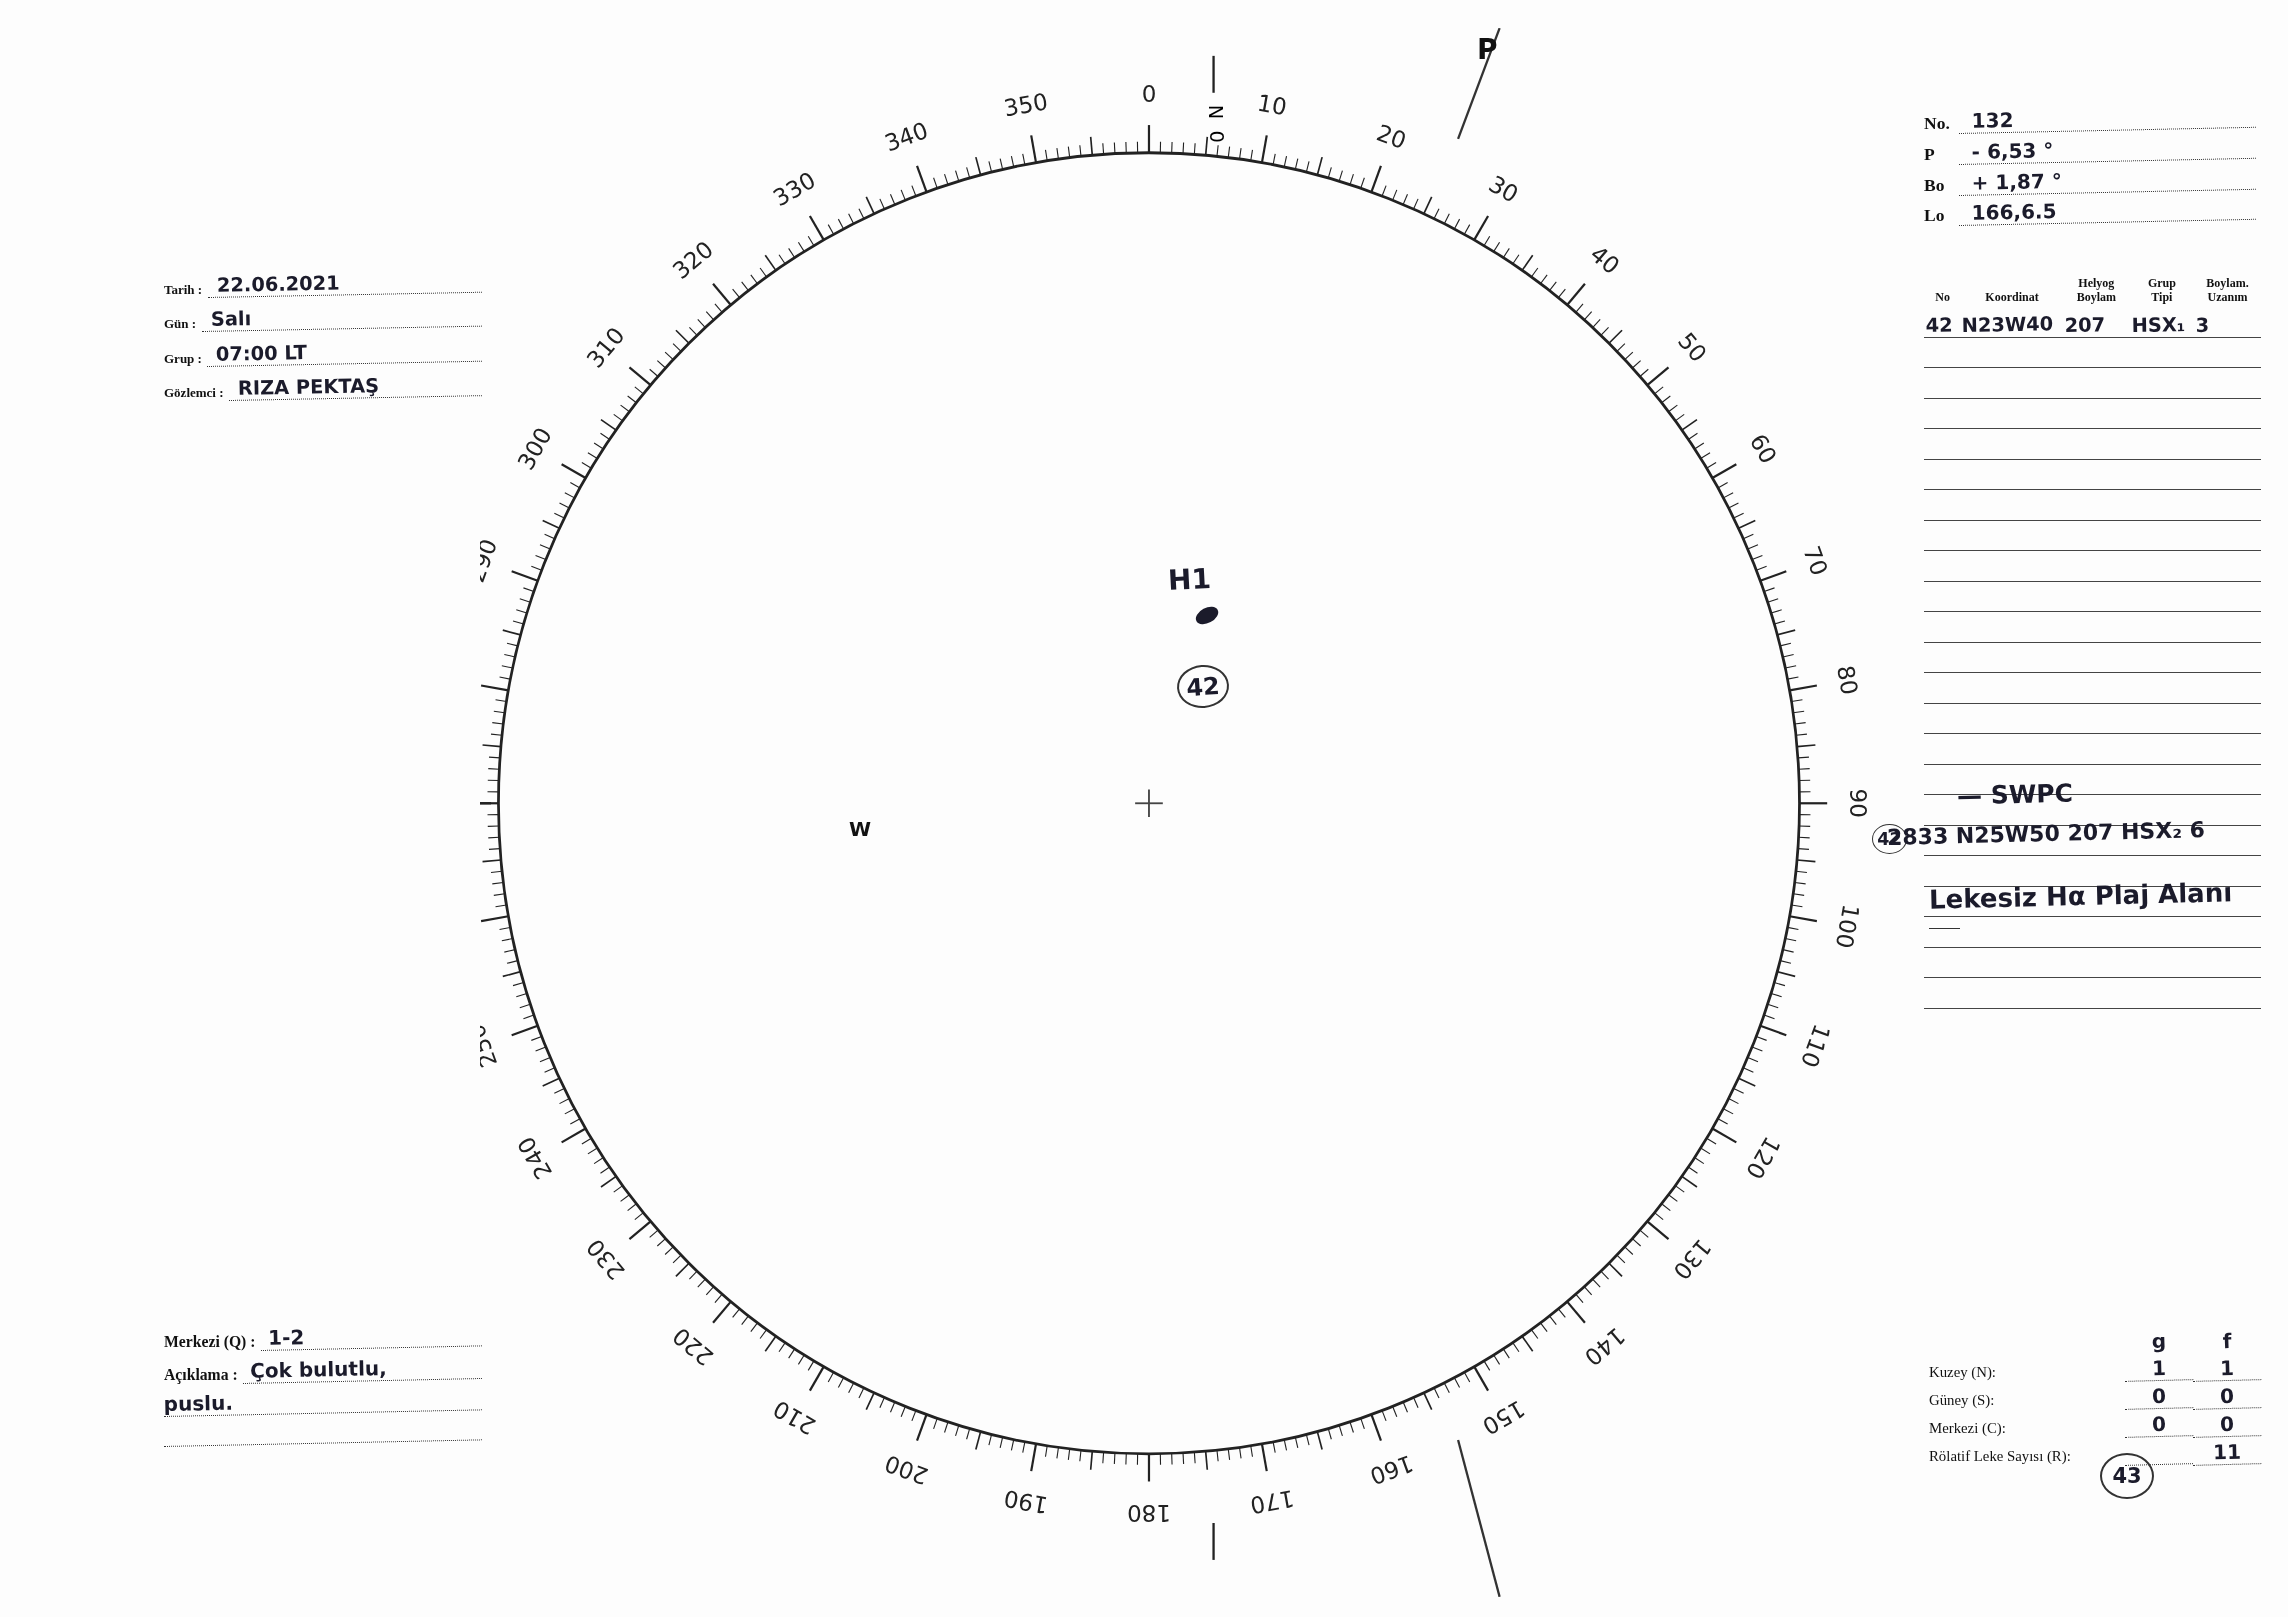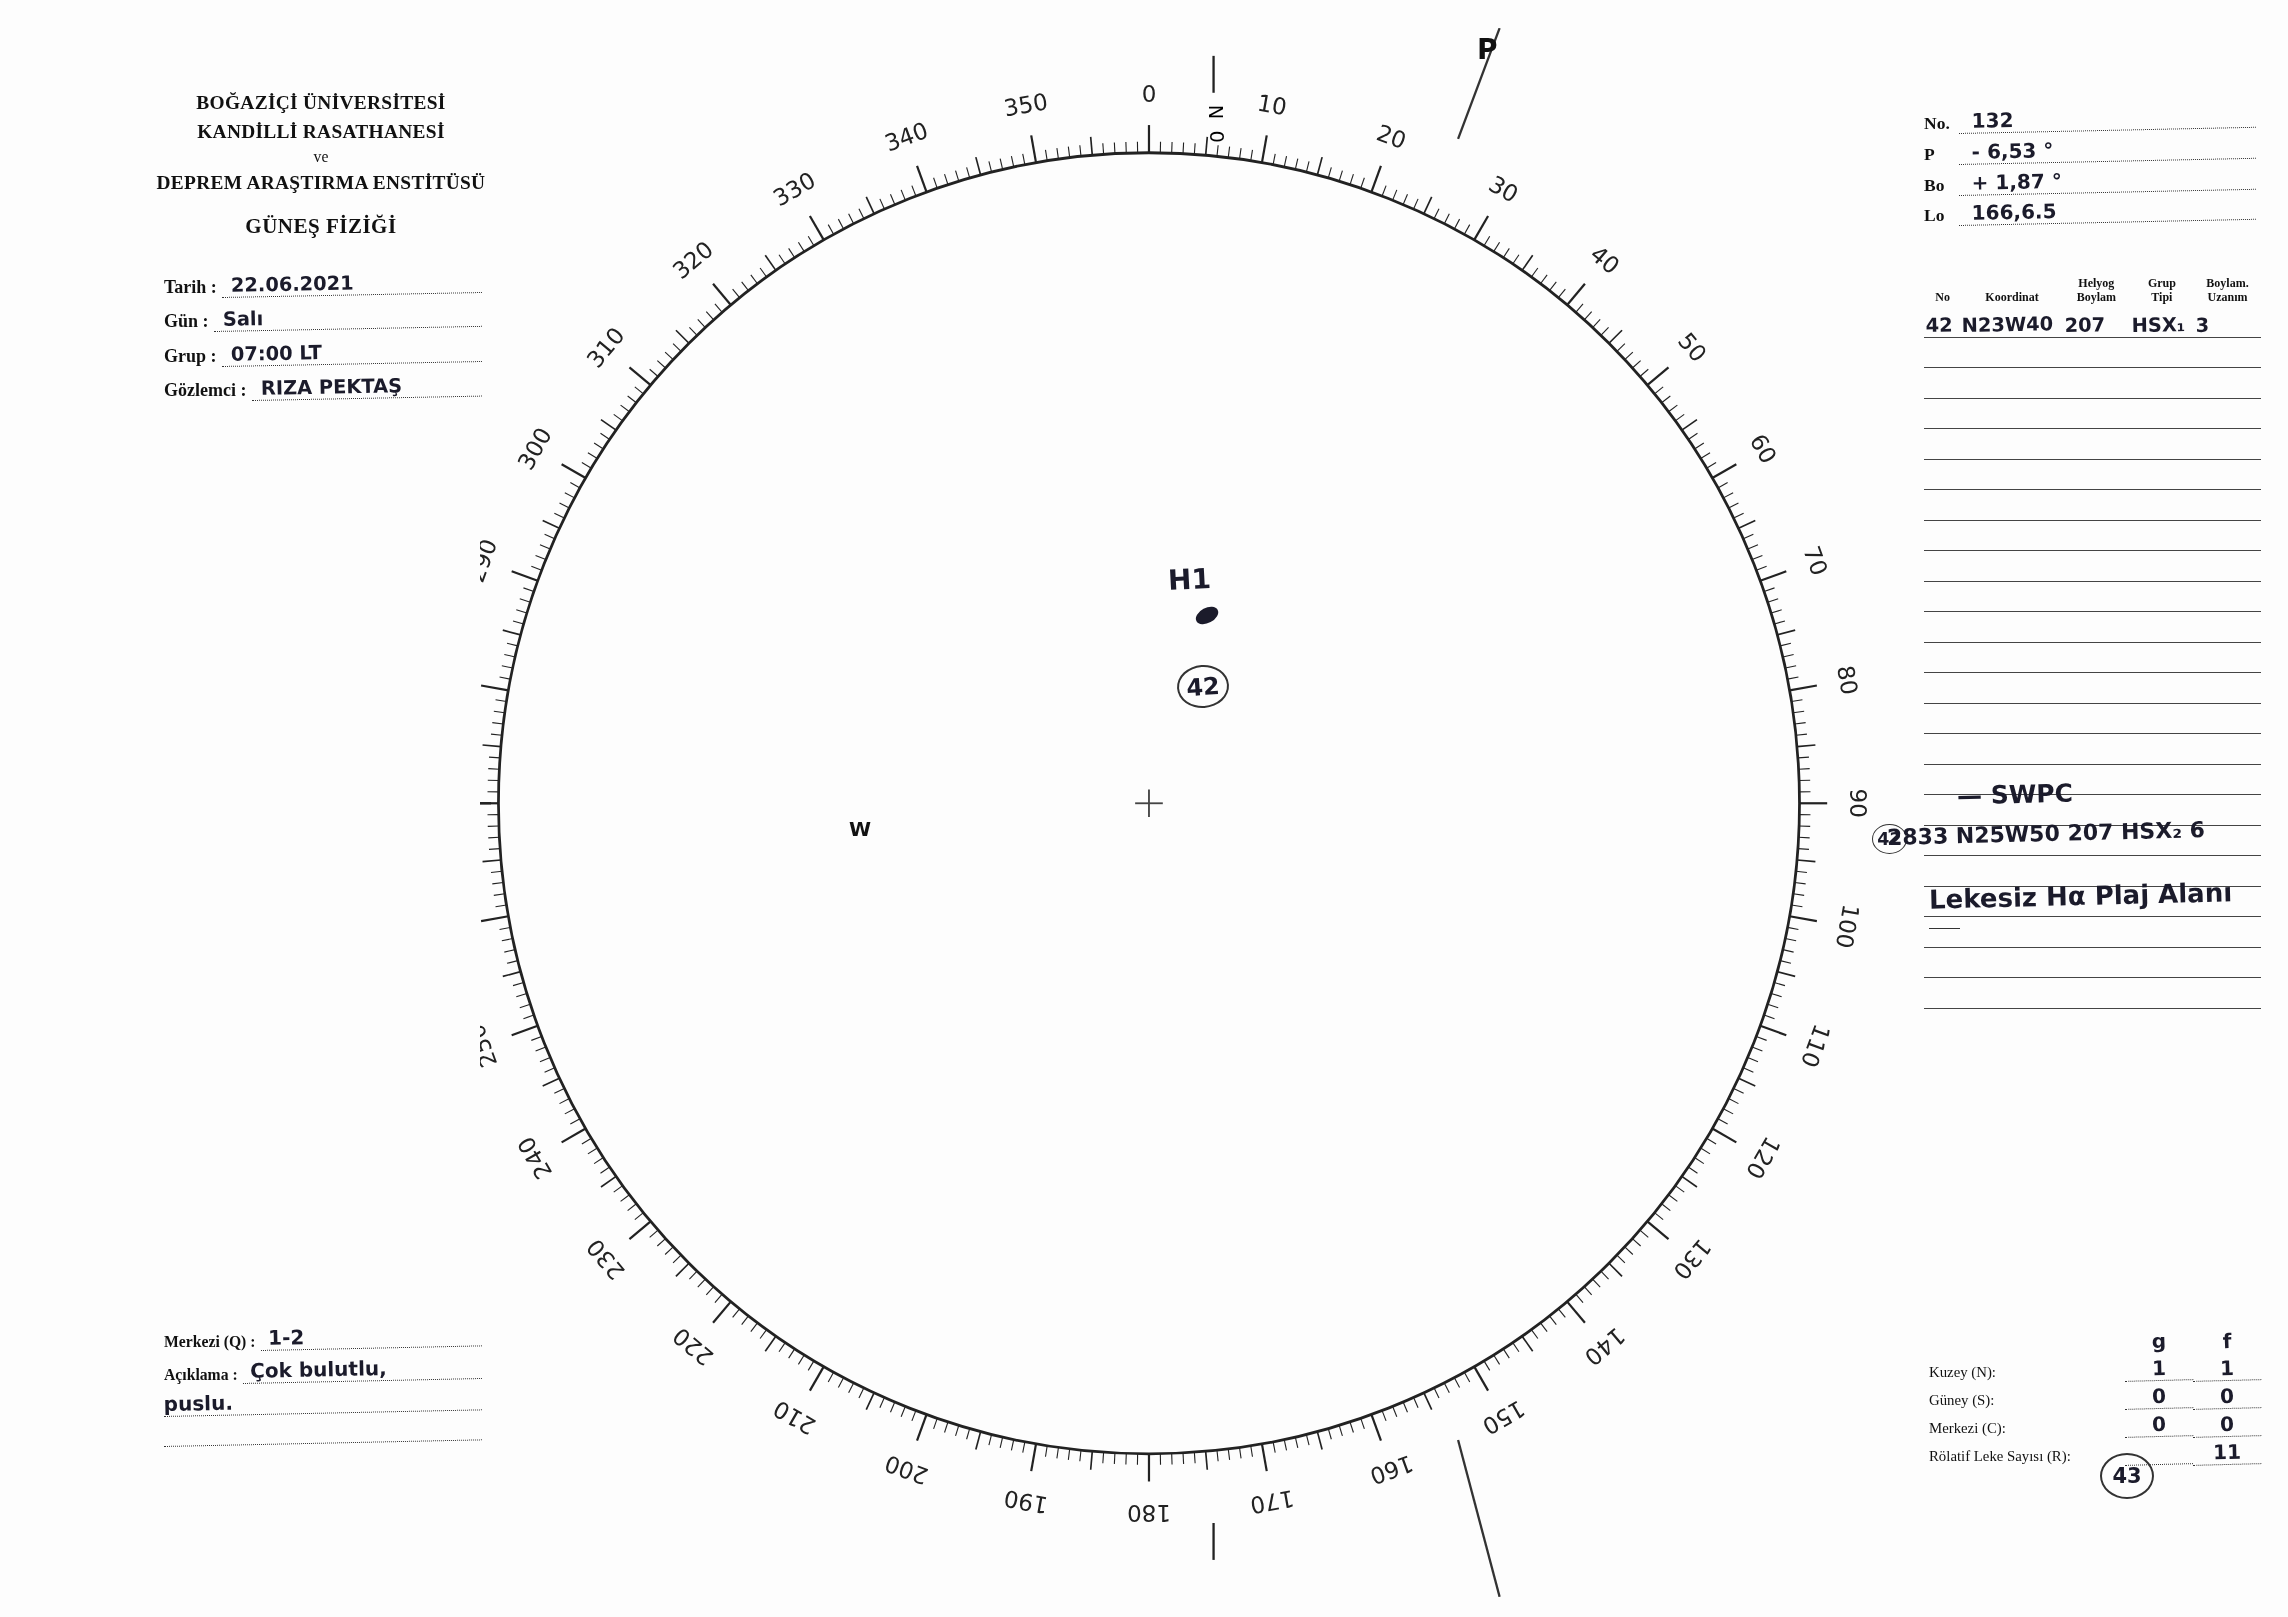--- a/index.html
+++ b/index.html
@@ -10,21 +10,21 @@
   .sheet{position:absolute;inset:0;background:#fdfdfd;}
 
   
   .hdr{position:absolute;left:155px;top:88px;width:332px;text-align:center;}
   .hdr .l1,.hdr .l2,.hdr .l4{font-weight:bold;font-size:19.4px;letter-spacing:0.3px;line-height:1.5;}
   .hdr .l3{font-size:15.7px;line-height:1.4;}
   .hdr .title{font-weight:bold;font-size:21px;margin-top:16.6px;letter-spacing:0.5px;}
 
   .fields{position:absolute;left:164px;top:272px;width:318px;font-size:17.5px;}
   .frow{display:flex;align-items:flex-end;margin-bottom:8.3px;height:26px;}
-  .flab{font-weight:bold;white-space:nowrap;font-size:18px;}
+  .flab{font-weight:bold;white-space:nowrap;font-size:13px;}
   .fval{
     flex:1;border-bottom:1.4px dotted #333;margin-left:5.5px;
     font-family:"DejaVu Sans", sans-serif;font-weight:bold;font-size:19.4px;
     color:#1b1b2b;padding-left:9.2px;
     transform:rotate(-1.1deg);transform-origin:left bottom;
     white-space:nowrap;overflow:hidden;
   }
 
   
   .qual{position:absolute;left:164px;top:1325px;width:318px;font-size:16.6px;}
@@ -99,27 +99,20 @@
   .spot-dot{position:absolute;left:715px;top:580px;width:24px;height:14.8px;background:#1b1b2b;
             border-radius:50%;transform:rotate(-28deg);}
   .wmark{position:absolute;left:369px;top:789px;font-family:"DejaVu Sans", sans-serif;font-size:20px;font-weight:bold;}
   .plab{position:absolute;left:997px;top:4.6px;font-family:"DejaVu Sans", sans-serif;font-size:28px;font-weight:bold;}
 </style>
 </head>
 <body>
 
 <div class="sheet">
 
-  <div class="hdr">
-    <div class="l1">BOĞAZİÇİ ÜNİVERSİTESİ</div>
-    <div class="l2">KANDİLLİ RASATHANESİ</div>
-    <div class="l3">ve</div>
-    <div class="l4">DEPREM ARAŞTIRMA ENSTİTÜSÜ</div>
-    <div class="title">GÜNEŞ FİZİĞİ</div>
-  </div>
 
   <div class="fields">
     <div class="frow">
       <span class="flab">Tarih :</span>
       <span class="fval">22.06.2021</span>
     </div>
     <div class="frow">
       <span class="flab">Gün :</span>
       <span class="fval">Salı</span>
     </div>

